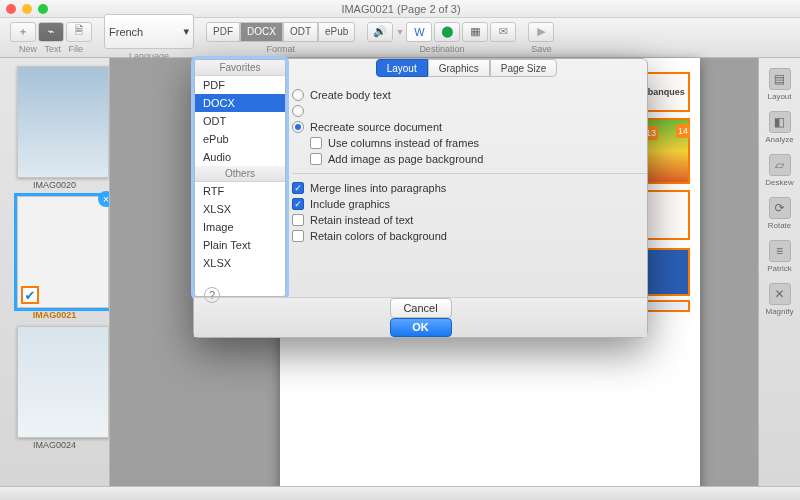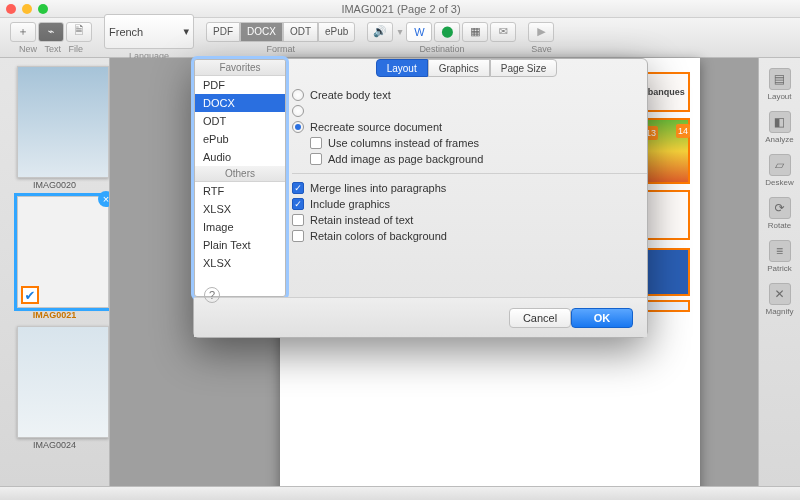--- a/index.html
+++ b/index.html
@@ -62,21 +62,21 @@
   .seg-tabs .st:last-child{border-radius:0 4px 4px 0;}
   .radio-row, .check-row { display:flex; align-items:center; gap:6px; padding:2px 0 2px 6px;}
   .sub { padding-left:24px;}
   .radio { width:12px; height:12px; border-radius:50%; border:1px solid #9a9a9a; background:radial-gradient(#fff,#eee); display:inline-block; position:relative;}
   .radio.on::after{content:""; position:absolute; inset:2px; background:#2a6fe0; border-radius:50%;}
   .check { width:12px; height:12px; border:1px solid #9a9a9a; border-radius:2px; background:#fff; display:inline-flex; align-items:center; justify-content:center; font-size:10px; color:#fff;}
   .check.on{ background:#2a6fe0; border-color:#1e59c0;}
   .check.on::after{content:"✓"; font-size:9px; line-height:1;}
   .disabled { color:#aeaeae;}
   .dlg-sep { height:1px; background:#cfcfcf; margin:6px 0 6px 6px;}
-  .dlg-footer { height:40px; border-top:1px solid #cfcfcf; display:flex; align-items:center; justify-content:flex-end; padding:0 14px; background:linear-gradient(#eeeeee,#e0e0e0);}
+  .dlg-footer { height:40px; border-top:1px solid #cfcfcf; display:flex; align-items:center; justify-content:flex-end; padding:0 14px; background:linear-gradient(#eeeeee,#e0e0e0);flex-direction:column;}
   .btn { height:20px; min-width:62px; border:1px solid #bfbfbf; border-radius:4px; background:linear-gradient(#fff,#ececec); font-size:11px; color:#333; display:flex; align-items:center; justify-content:center;}
   .btn.primary { background:linear-gradient(#5aa6ff,#1877f0); color:#fff; border-color:#1462cc;font-weight:bold;}
   .help { width:16px;height:16px;border:1px solid #b5b5b5;border-radius:50%;display:flex;align-items:center;justify-content:center;color:#7a7a7a;font-size:11px; position:absolute; left:10px; bottom:34px;}
 </style>
 </head>
 <body>
 
 <div class="titlebar">
   <div class="traffic">
     <span class="t-close"></span>

